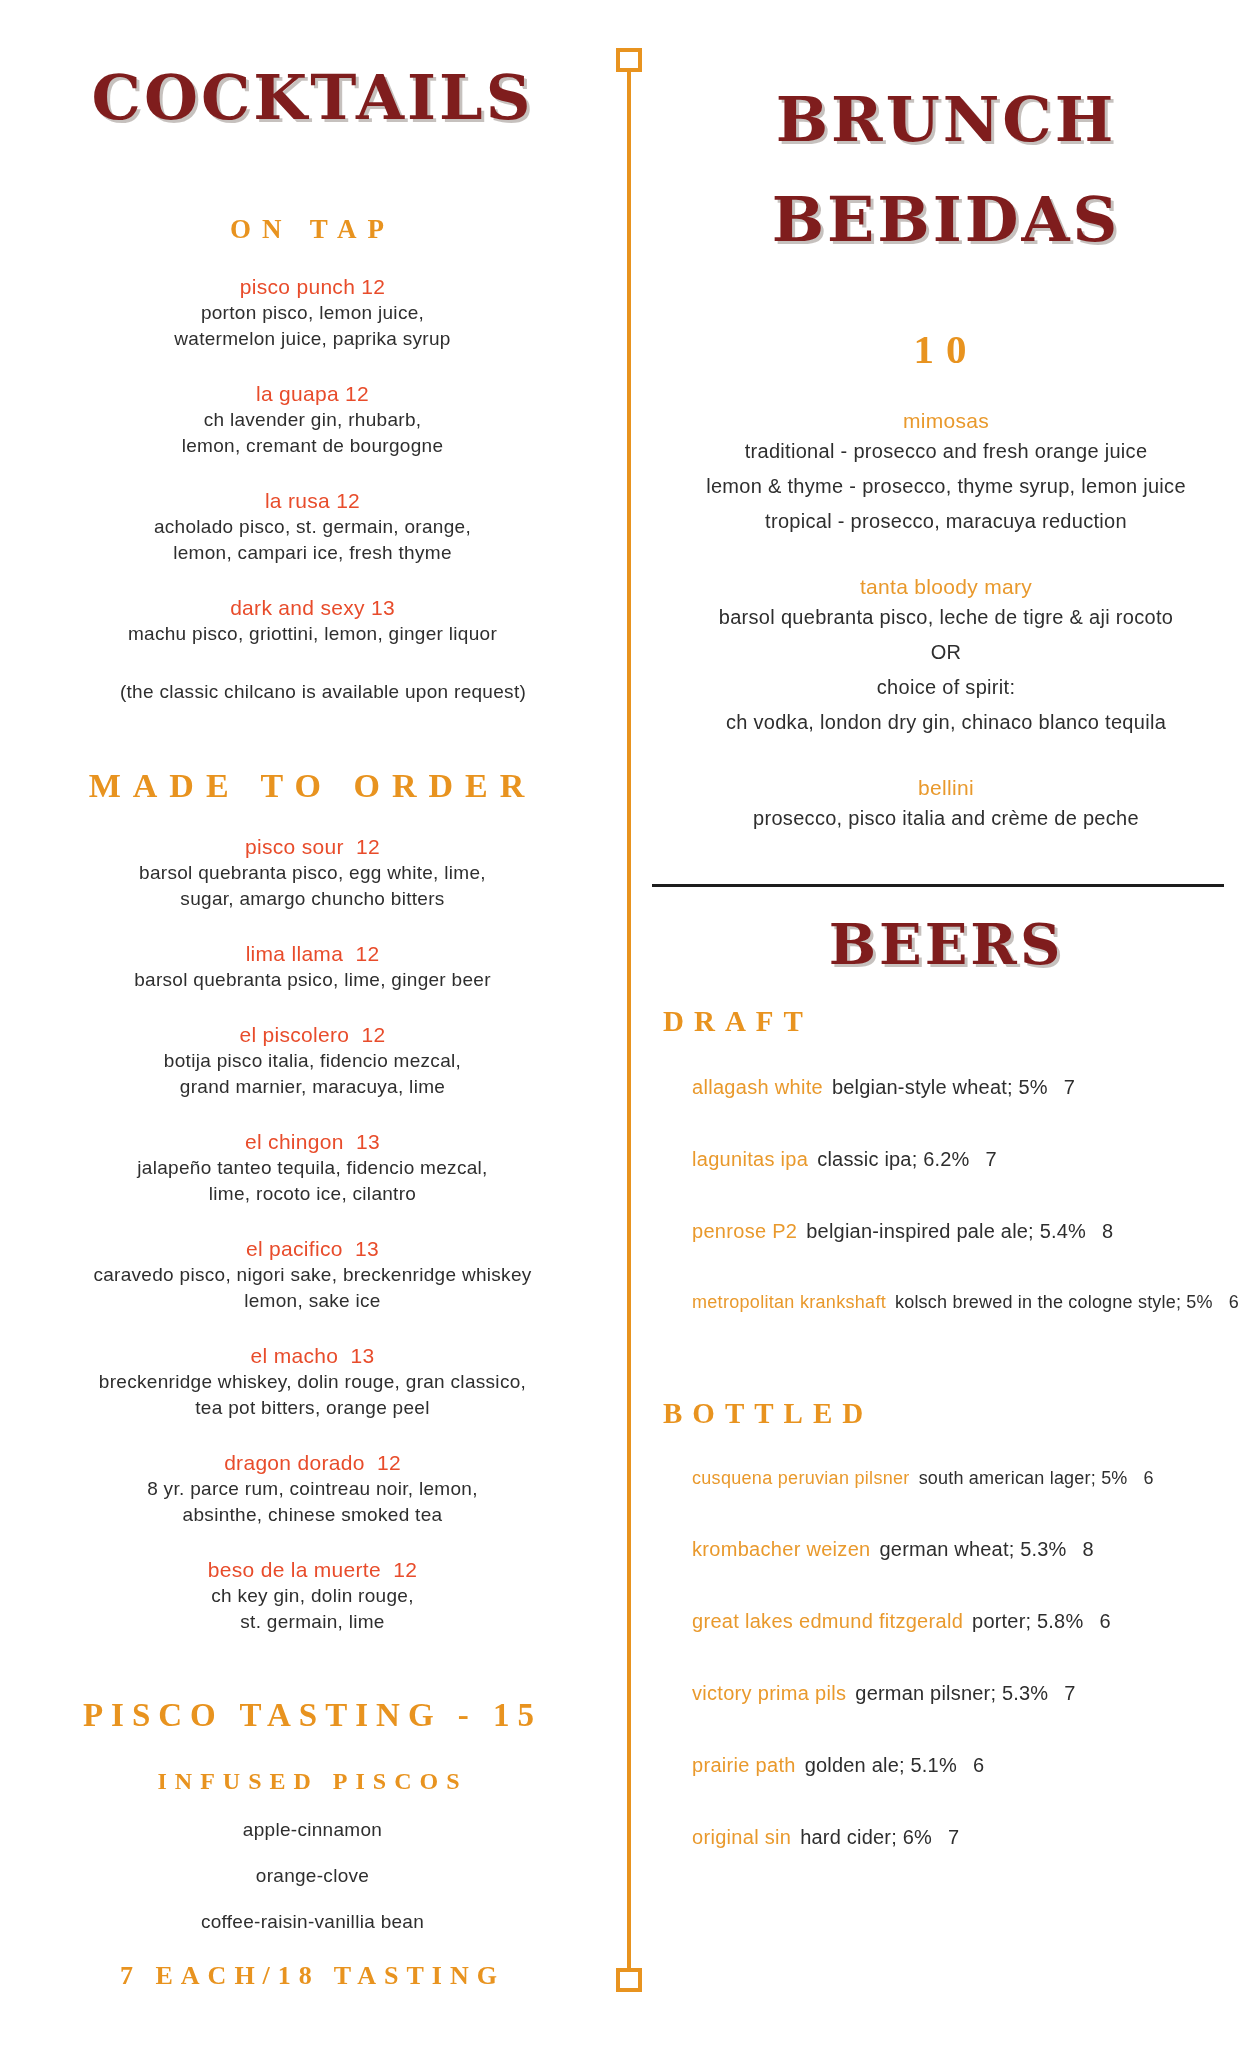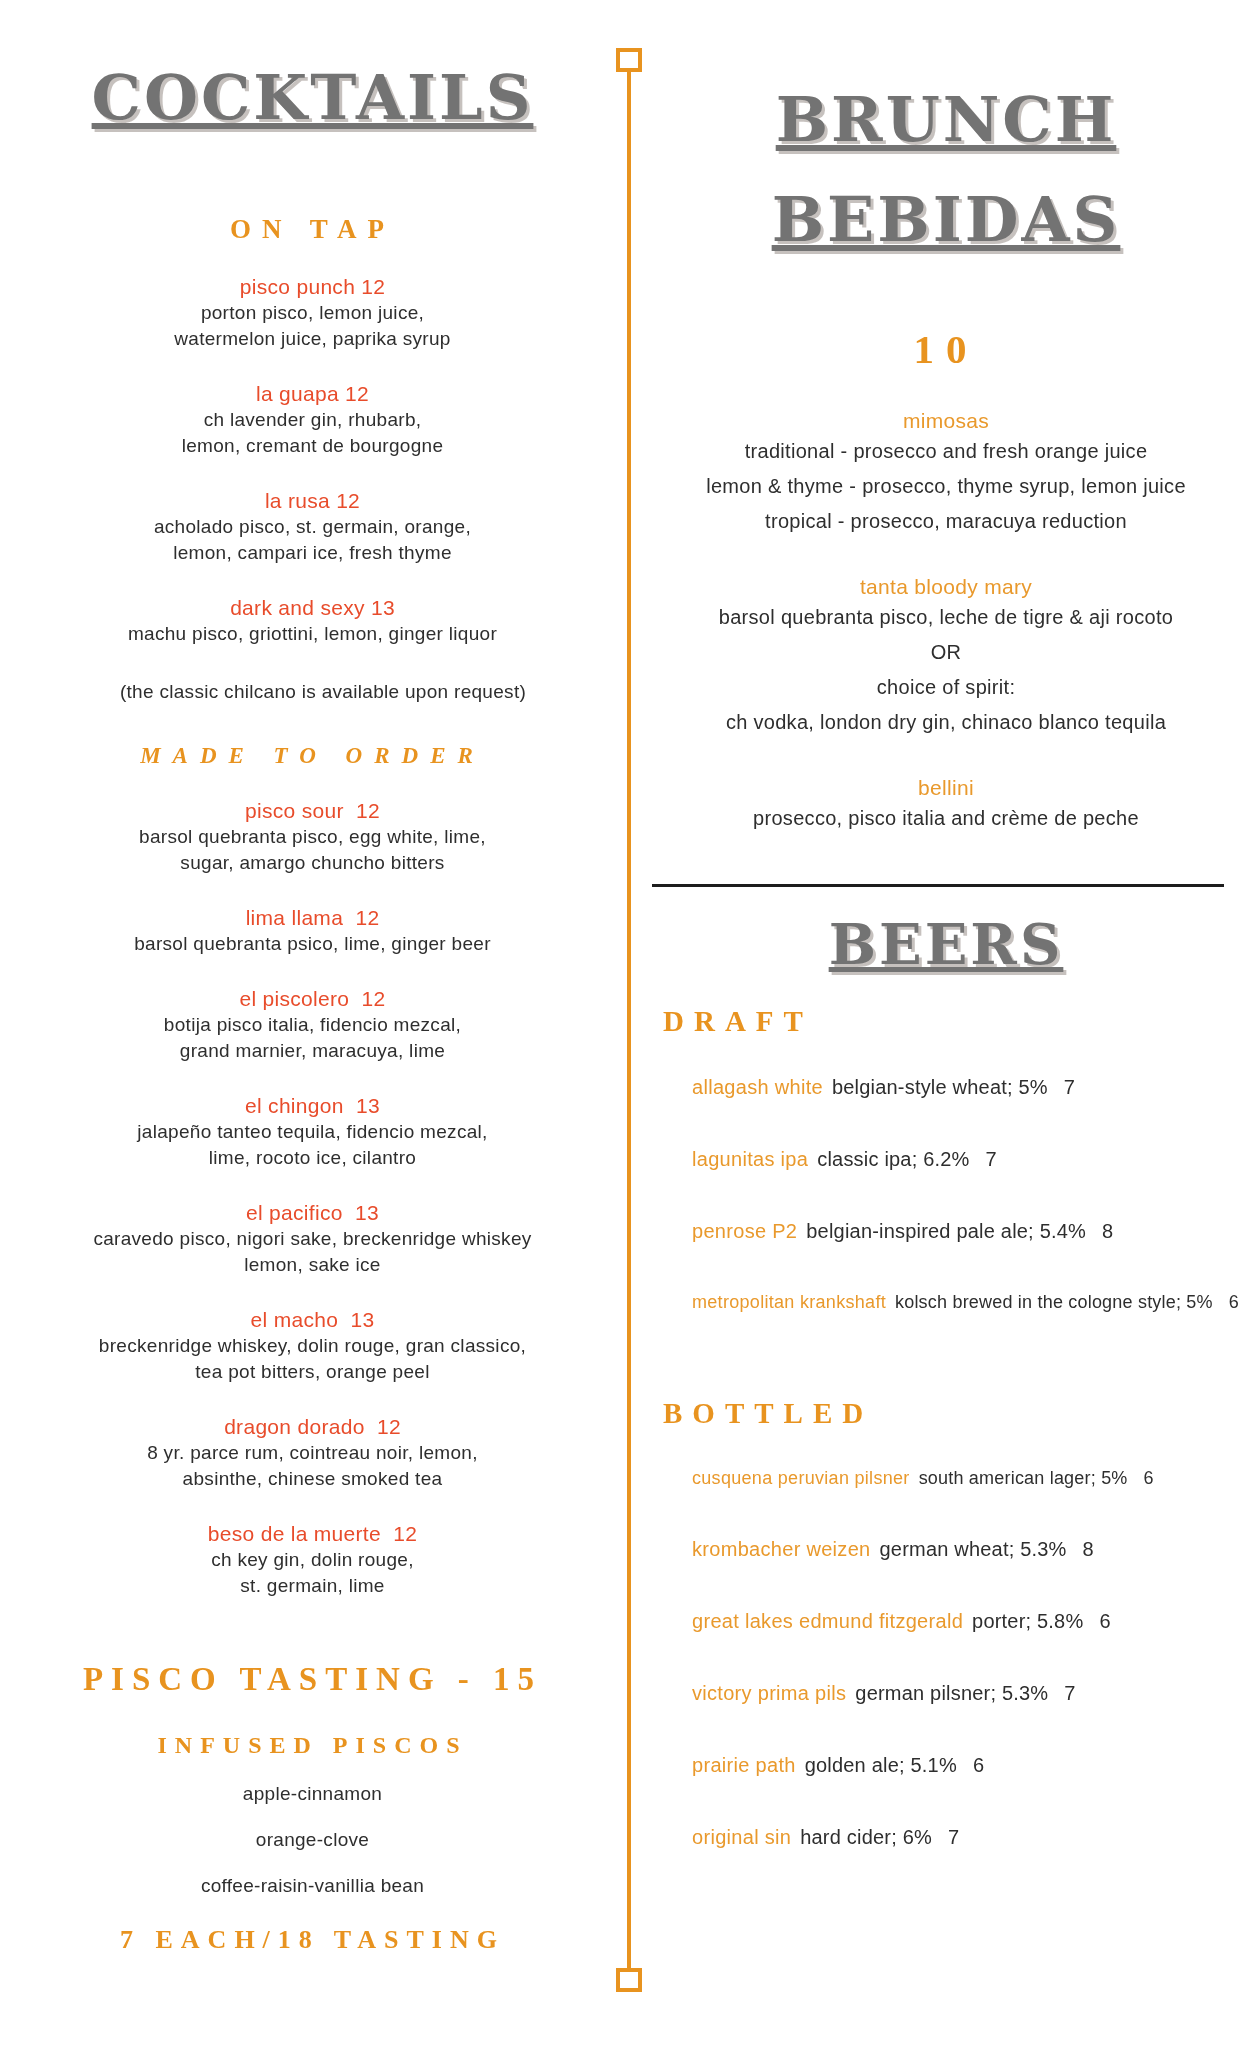--- a/index.html
+++ b/index.html
@@ -7,33 +7,32 @@
     width:1243px; height:2048px; position:relative; overflow:hidden;
     background:#ffffff; color:#2e2e2e;
     font-family:"Liberation Sans", sans-serif;
   }
   .col { position:absolute; top:0; text-align:center; }
   .col-left  { left:0;   width:625px; padding-top:62px; }
   .col-right { left:644px; width:604px; padding-top:70px; }
 
   .display-title {
     font-family:"DejaVu Serif", serif; font-weight:bold;
-    color:#737373; font-size:62px; letter-spacing:3px; line-height:72px;
+    color:#7f1d1d; font-size:62px; letter-spacing:3px; line-height:72px;
     text-shadow:3px 3px 0 rgba(51,31,20,0.28);
-    text-decoration:underline;
   }
   .display-title.two-line { line-height:100px; }
   .beers-title { font-size:56px; line-height:62px; margin-top:26px; }
 
   .slab {
     font-family:"Liberation Serif", serif; font-weight:bold;
     color:#e8931f;
   }
   .on-tap      { font-size:27px; letter-spacing:11px; margin-top:80px; }
-  .made-order  { font-size:23px; letter-spacing:12px; margin-top:40px;font-style:italic; }
+  .made-order  { font-size:34px; letter-spacing:12px; margin-top:64px; }
   .tasting     { font-size:33px; letter-spacing:8px;  margin-top:62px; }
   .infused-h   { font-size:24px; letter-spacing:8px;  margin-top:34px; }
   .infused-pr  { font-size:26px; letter-spacing:8px;  margin-top:28px; }
   .brunch-pr   { font-size:41px; letter-spacing:12px; margin-top:55px; }
   .draft-h, .bottled-h { font-size:29px; letter-spacing:10px; text-align:left; padding-left:19px; }
   .draft-h   { margin-top:30px; }
   .bottled-h { margin-top:84px; }
 
   .item { margin-top:28px; }
   .item:first-of-type { margin-top:32px; }

